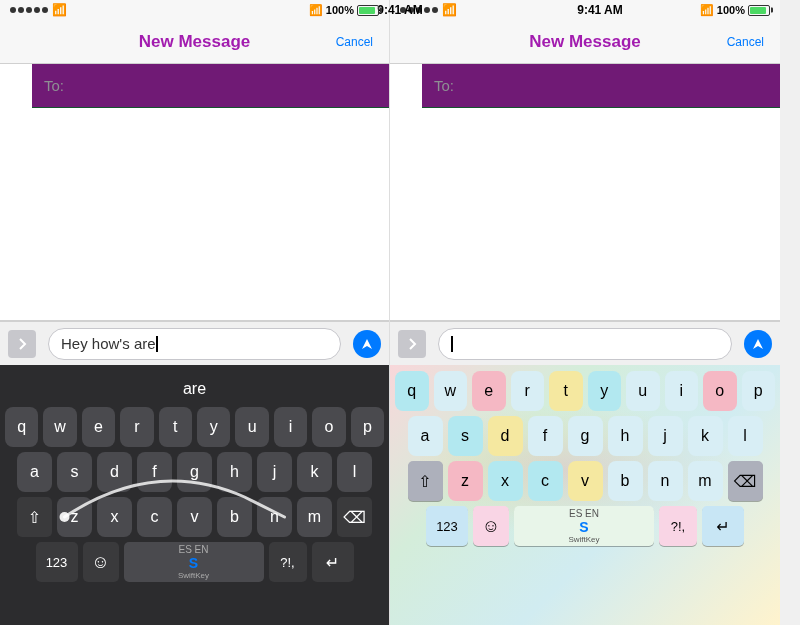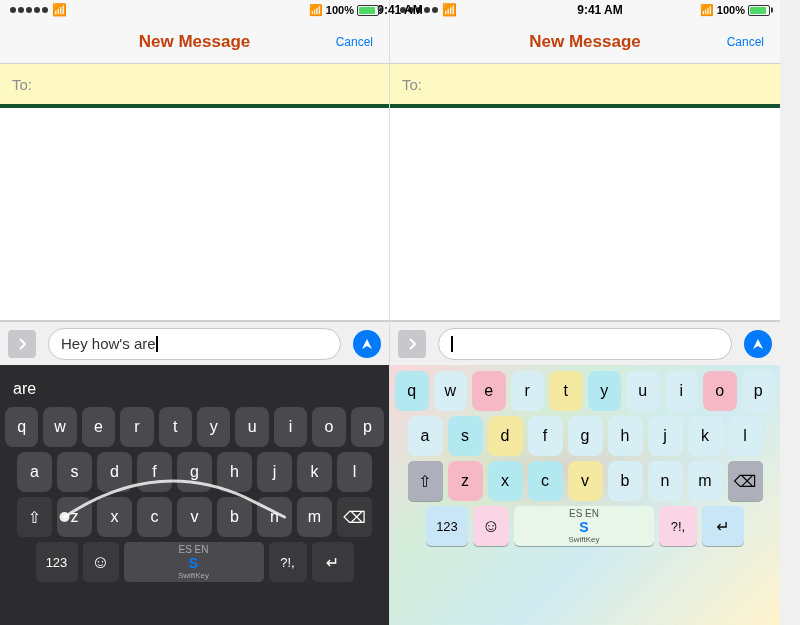--- a/index.html
+++ b/index.html
@@ -90,45 +90,46 @@
       border-bottom: 1px solid #d0d0d0;
       display: flex;
       align-items: center;
       justify-content: center;
       position: relative;
       padding: 0 16px;
     }
     .nav-title {
       font-size: 17px;
       font-weight: 600;
-      color: #c2410c;
+      color: #a21caf;
     }
     .nav-cancel {
       position: absolute;
       right: 16px;
       font-size: 12px;
       color: #007aff;
       cursor: pointer;
     }
 
     
     .compose-area {
       flex: 1;
       background: #fff;
       border-bottom: 1px solid #d0d0d0;
       display: flex;
       flex-direction: column;
     }
     .to-field {
       height: 44px;
-      border-bottom: 4px solid #14532d;
+      border-bottom: 1px solid #14532d;
       display: flex;
       align-items: center;
       padding: 0 12px;
-      background: #fef9c3;
+      background: #701a75;
+      margin-left: 32px;
     }
     .to-label {
       font-size: 15px;
       color: #8e8e93;
       margin-right: 4px;
     }
 
     
     .input-toolbar {
       height: 44px;
@@ -201,20 +202,21 @@
       display: flex;
       flex-direction: column;
       padding: 6px 3px 4px;
     }
 
     
     .prediction-bar {
       height: 36px;
       display: flex;
       align-items: center;
+      justify-content: center;
       padding: 0 10px;
     }
     .prediction-word {
       font-size: 16px;
       font-weight: 500;
       color: #fff;
     }
 
     
     .key-row {

